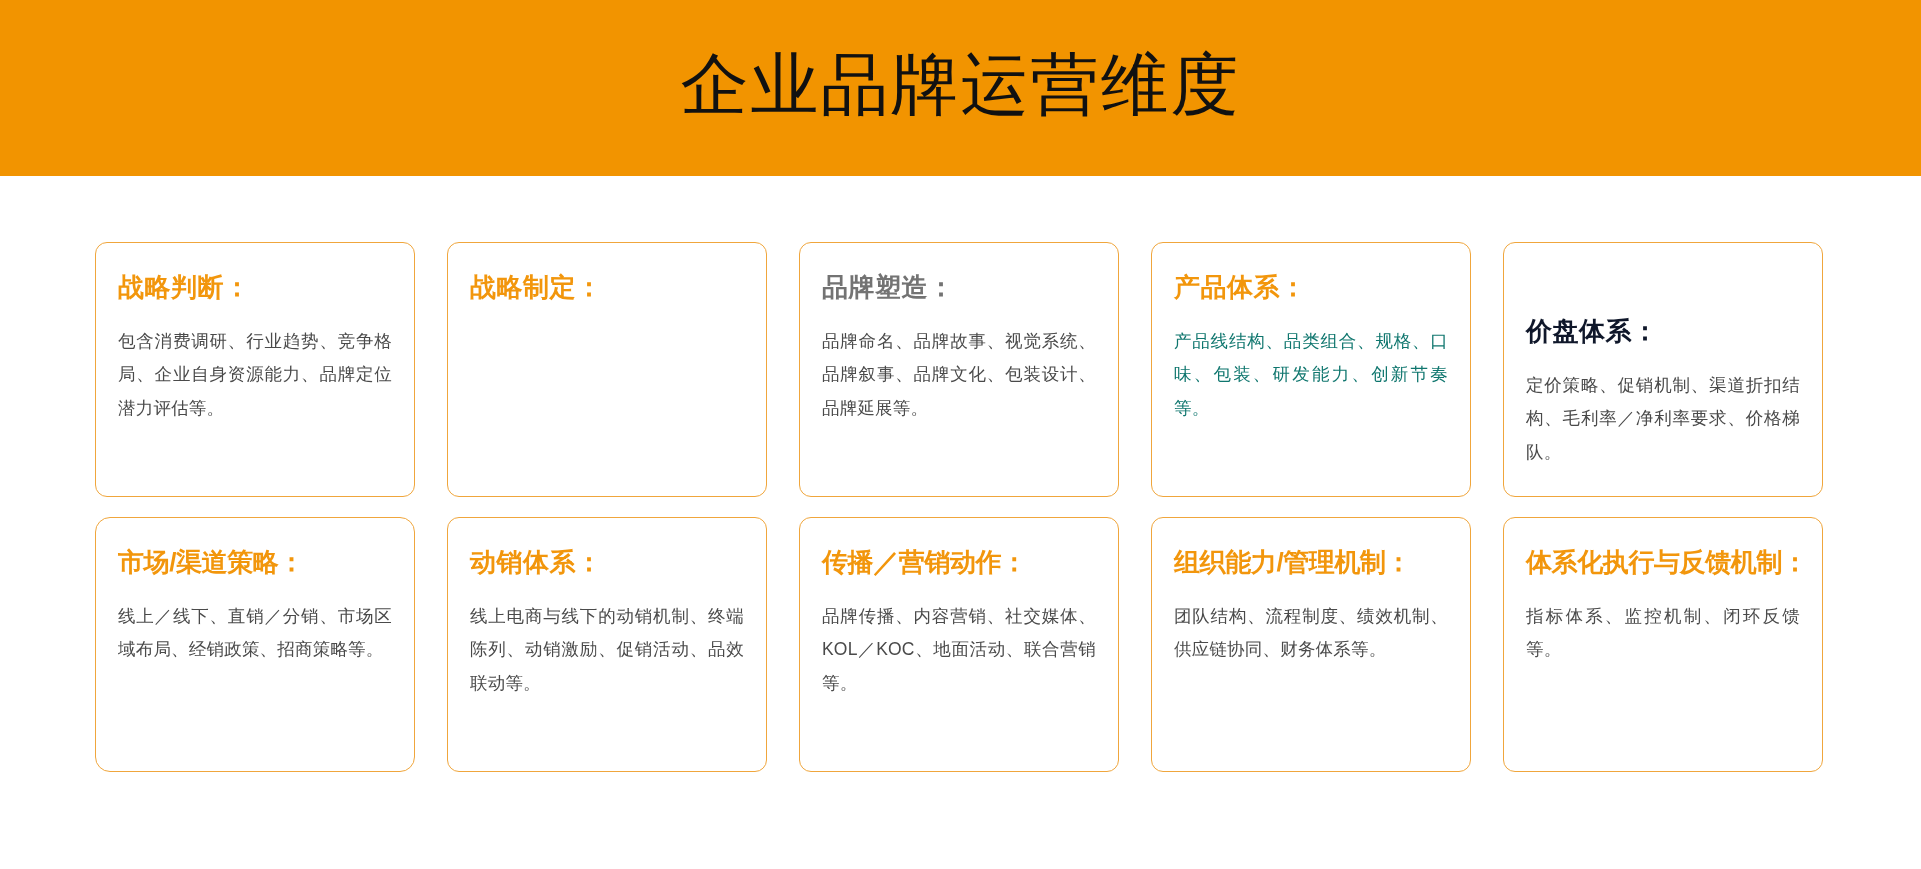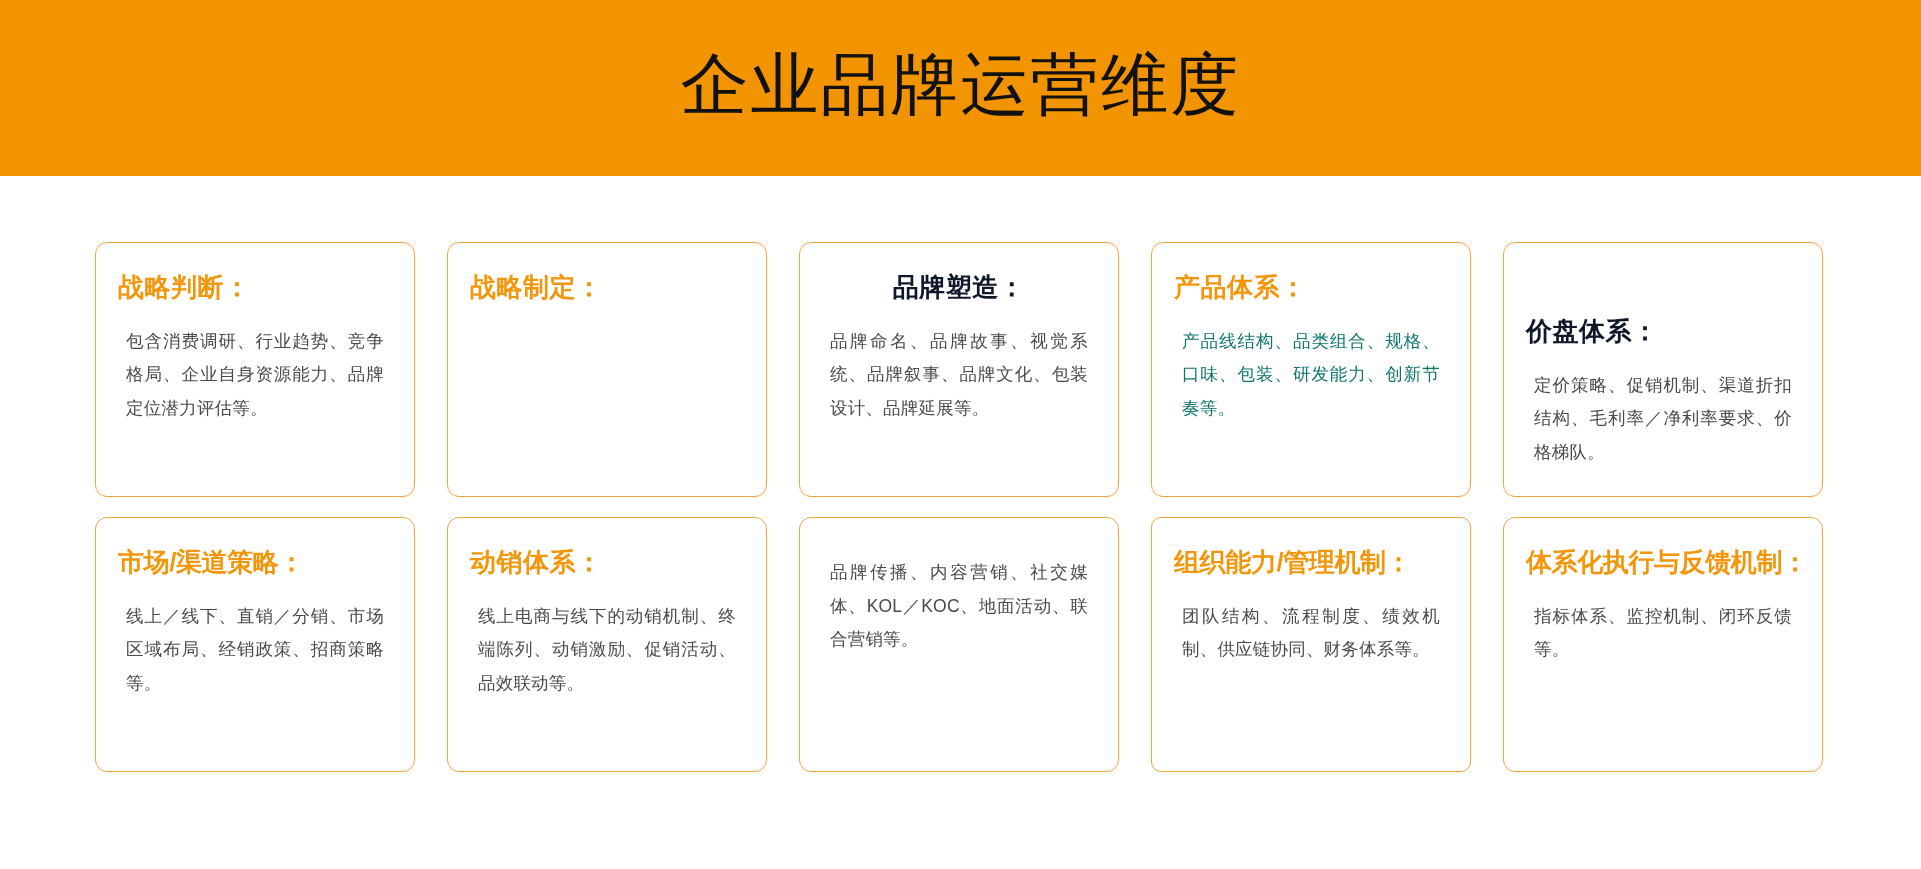--- a/index.html
+++ b/index.html
@@ -79,21 +79,21 @@
     white-space: nowrap;
   }
   .card-title.tight {
     letter-spacing: -0.4px;
   }
 
   .card-body {
     font-size: 17.5px;
     line-height: 1.92;
     color: #4A4A4A;
-    margin: 8px;
+    margin: 0;
     letter-spacing: 0.2px;
     text-align: justify;
   }
 </style>
 </head>
 <body>
 
 <div class="page">
 
   <div class="header-banner" style="background: rgb(242, 148, 0);">
@@ -107,53 +107,54 @@
       <div class="card" style="border-color: rgb(240, 166, 60);">
         <div class="card-title" style="color: rgb(242, 150, 12);">战略判断：</div>
         <div class="card-body" style="color: rgb(74, 74, 74);">包含消费调研、行业趋势、竞争格局、企业自身资源能力、品牌定位潜力评估等。</div>
       </div>
 
       <div class="card" style="border-color: rgb(240, 166, 60);">
         <div class="card-title" style="color: rgb(242, 150, 12);">战略制定：</div>
       </div>
 
       <div class="card" style="border-color: rgb(240, 166, 60);">
-        <div class="card-title" style="color: #0f172a; text-align: center;">品牌塑造：</div>
+        <div class="card-title" style="color: #737373;">品牌塑造：</div>
         <div class="card-body" style="color: rgb(74, 74, 74);">品牌命名、品牌故事、视觉系统、品牌叙事、品牌文化、包装设计、品牌延展等。</div>
       </div>
 
       <div class="card" style="border-color: rgb(240, 166, 60);">
         <div class="card-title" style="color: rgb(242, 150, 12);">产品体系：</div>
         <div class="card-body" style="color: #0f766e;">产品线结构、品类组合、规格、口味、包装、研发能力、创新节奏等。</div>
       </div>
 
       <div class="card" style="border-color: rgb(240, 166, 60);">
         <div class="card-title" style="color: #0f172a; margin-top: 44px;">价盘体系：</div>
         <div class="card-body" style="color: rgb(74, 74, 74);">定价策略、促销机制、渠道折扣结构、毛利率／净利率要求、价格梯队。</div>
       </div>
 
     </div>
 
     <div class="row">
 
-      <div class="card" style="border-color: rgb(240, 166, 60);">
+      <div class="card" style="border-color: rgb(240, 166, 60); border-radius: 15px;">
         <div class="card-title tight" style="color: rgb(242, 150, 12);">市场/渠道策略：</div>
         <div class="card-body" style="color: rgb(74, 74, 74);">线上／线下、直销／分销、市场区域布局、经销政策、招商策略等。</div>
       </div>
 
       <div class="card" style="border-color: rgb(240, 166, 60); font-family: Liberation Serif, serif;">
         <div class="card-title" style="color: rgb(242, 150, 12);">动销体系：</div>
         <div class="card-body" style="color: rgb(74, 74, 74);">线上电商与线下的动销机制、终端陈列、动销激励、促销活动、品效联动等。</div>
       </div>
 
       <div class="card" style="border-color: rgb(240, 166, 60);">
+        <div class="card-title tight" style="color: rgb(242, 150, 12);">传播／营销动作：</div>
         <div class="card-body" style="color: rgb(74, 74, 74);">品牌传播、内容营销、社交媒体、KOL／KOC、地面活动、联合营销等。</div>
       </div>
 
-      <div class="card" style="border-color: rgb(240, 166, 60); border-radius: 10px;">
+      <div class="card" style="border-color: rgb(240, 166, 60);">
         <div class="card-title tight" style="color: rgb(242, 150, 12);">组织能力/管理机制：</div>
         <div class="card-body" style="color: rgb(74, 74, 74);">团队结构、流程制度、绩效机制、供应链协同、财务体系等。</div>
       </div>
 
       <div class="card" style="border-color: rgb(240, 166, 60);">
         <div class="card-title tight" style="color: rgb(242, 150, 12);">体系化执行与反馈机制：</div>
         <div class="card-body" style="color: rgb(74, 74, 74);">指标体系、监控机制、闭环反馈等。</div>
       </div>
 
     </div>

